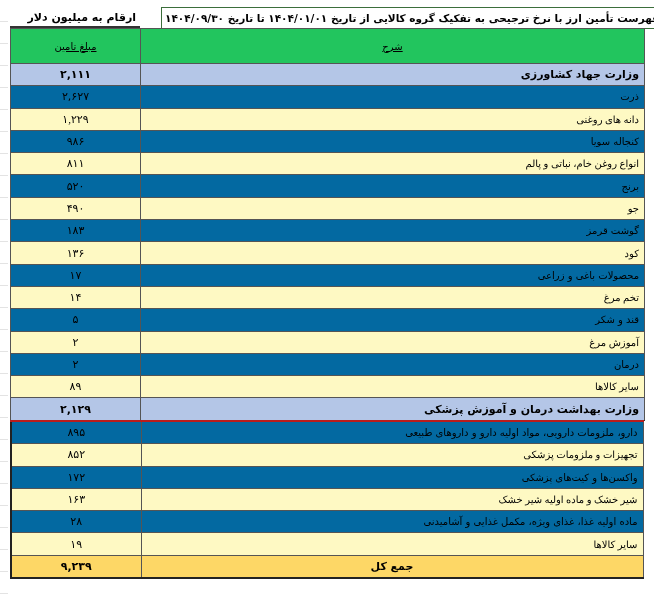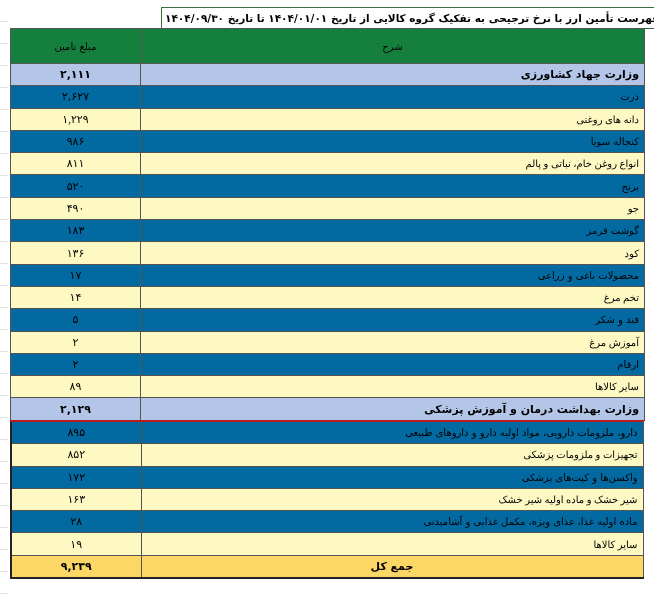--- a/index.html
+++ b/index.html
@@ -12,39 +12,40 @@
   .units { position:absolute; left:0; top:0; width:130px; height:21px; font-size:11px;
            font-weight:bold; direction:rtl; text-align:right; line-height:21px; padding-right:4px; box-sizing:border-box;
            border-bottom:2px solid #333; }
   .title-box { position:absolute; left:130px; top:0; width:500px; height:20px; border:1.5px solid #3b6e3b;
            font-size:10.5px; font-weight:bold; direction:rtl; text-align:center; line-height:20px; background:#fff;
            white-space:nowrap; overflow:hidden;margin-left:21px; }
   table { position:absolute; border-collapse:collapse; table-layout:fixed; direction:rtl; }
   td { border:1px solid #555; padding:0 5px; font-size:10px; height:21.3px; white-space:nowrap; overflow:hidden; }
   td.val { text-align:center; width:120px; font-size:11px; }
   td.desc { text-align:right;margin-top:8px; }
-  tr.hdr td { background:#15803d; height:34px; text-align:center; font-size:10px; }
+  tr.hdr td { background:#22c55e; height:34px; text-align:center; font-size:10px;text-decoration:underline; }
   tr.ministry td { background:#b4c6e7; font-weight:bold; font-size:11px; }
   tr.odd td { background:#0369a1; }
   tr.even td { background:#fef9c3;font-family:Liberation Serif, serif; }
   tr.total td { background:#fdd766; font-weight:bold; font-size:11px; }
   tr.total td.desc { text-align:center; }
   #t1 { left:10px; top:28px; width:634px; }
   #t2 { left:10px; top:420px; width:632px; border-left:2px solid #222; }
   #t1 tr:last-child td { border-bottom:1.5px solid #333; }
   #t2 tr:first-child td { border-top:2px solid #b91c1c; }
   #t2 tr:last-child td { border-bottom:2px solid #222; }
 </style>
 </head>
 <body>
 
 <div class="sheet">
   <div class="gridline-left"></div>
 
   <div class="title-row">
+    <div class="units">ارقام به میلیون دلار</div>
     <div class="title-box">فهرست تأمین ارز با نرخ ترجیحی به تفکیک گروه کالایی از تاریخ ۱۴۰۴/۰۱/۰۱ تا تاریخ ۱۴۰۴/۰۹/۳۰</div>
   </div>
 
   <table id="t1">
     <colgroup>
         <col style="width:504px">
         <col style="width:130px">
       </colgroup>
     <tbody>
         <tr class="hdr">
@@ -97,21 +98,21 @@
     </tr>
     <tr class="odd">
       <td class="desc">قند و شکر</td>
       <td class="val">۵</td>
     </tr>
     <tr class="even">
       <td class="desc">آموزش مرغ</td>
       <td class="val">۲</td>
     </tr>
     <tr class="odd">
-      <td class="desc">ارقام</td>
+      <td class="desc">درمان</td>
       <td class="val">۲</td>
     </tr>
     <tr class="even">
       <td class="desc">سایر کالاها</td>
       <td class="val">۸۹</td>
     </tr>
     <tr class="ministry">
       <td class="desc">وزارت بهداشت درمان و آموزش پزشکی</td>
       <td class="val">۲,۱۲۹</td>
     </tr>

